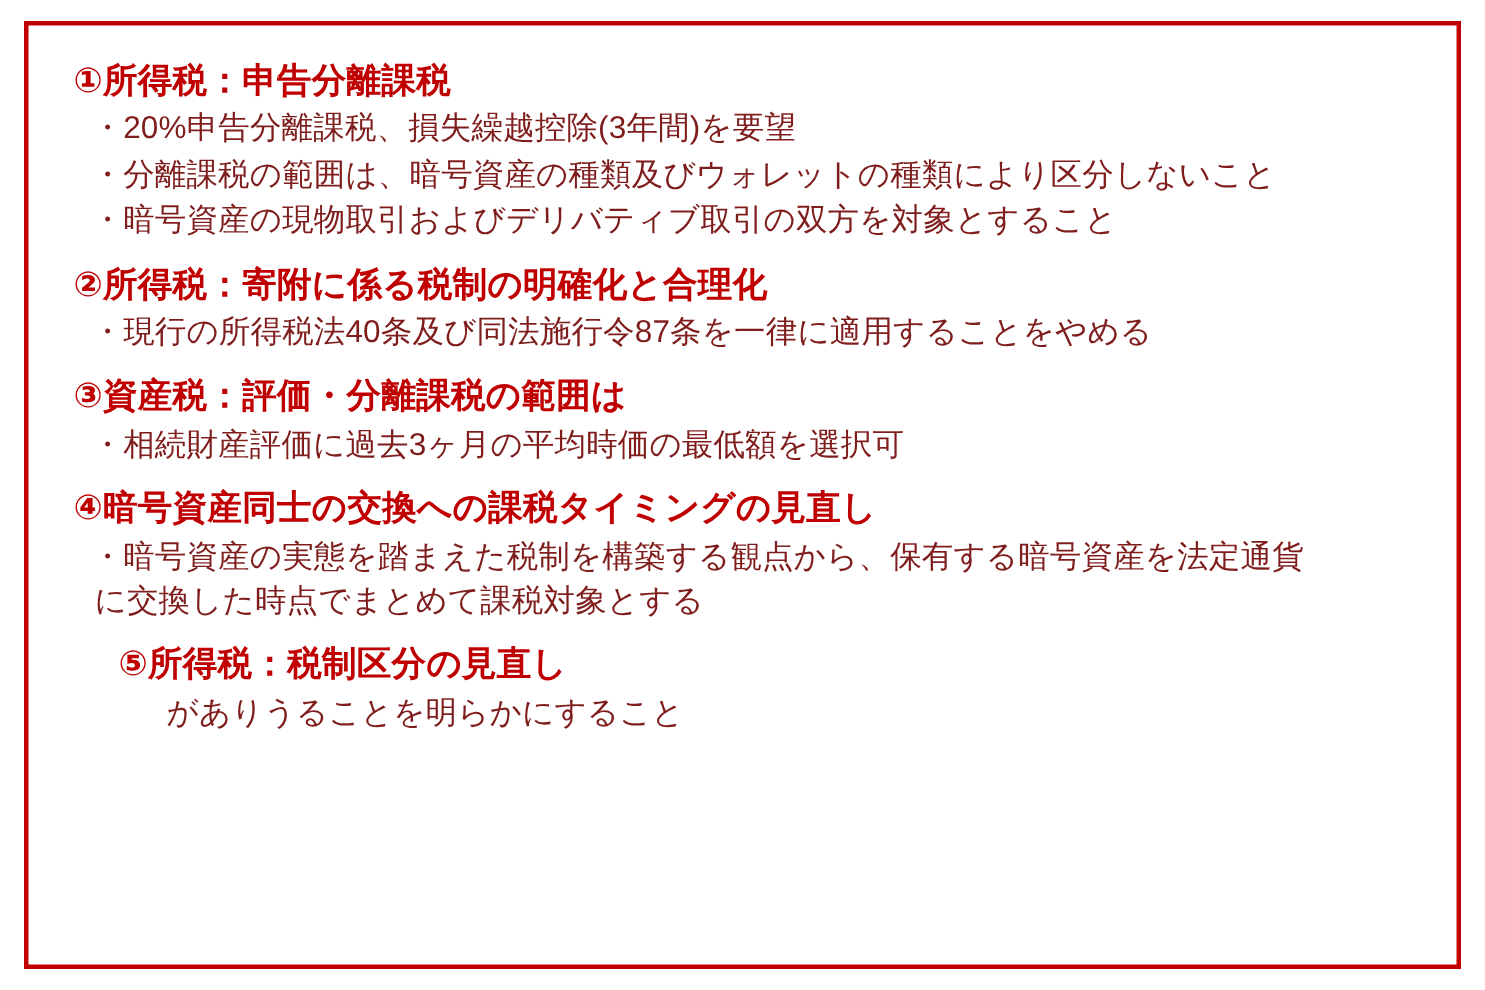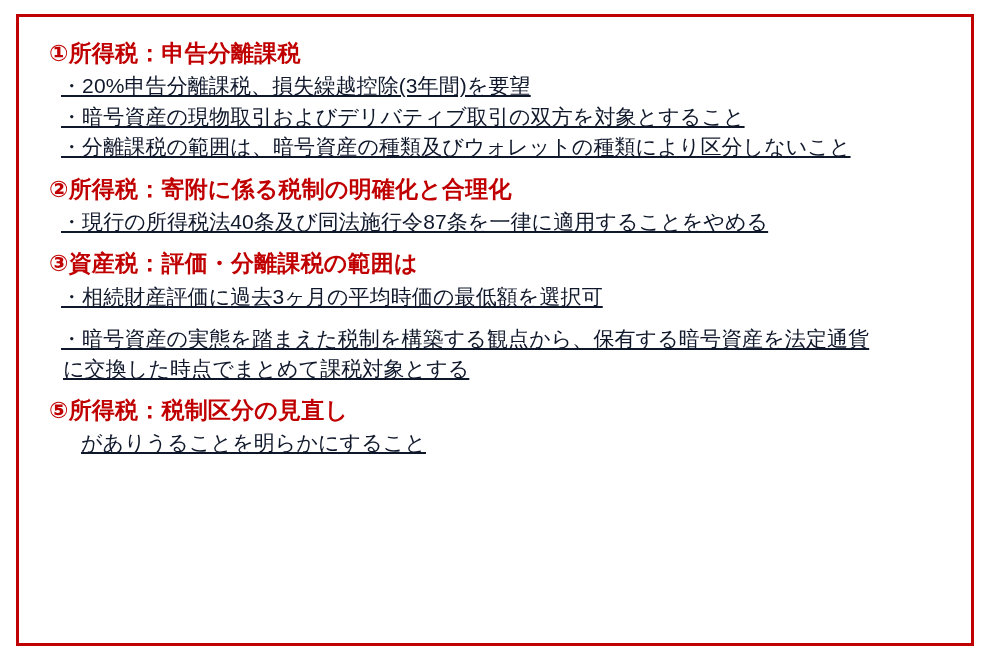--- a/index.html
+++ b/index.html
@@ -27,36 +27,36 @@
     height: 100%;
     border: 3px solid #c00000;
     background: #ffffff;
     padding: 22px 26px 16px 30px;
   }
   .section {
     margin-bottom: 13px;
   }
   .section:last-child {
     margin-bottom: 0;
+    margin-left: 30px;
   }
   .sec-head {
     color: #c00000;
     font-weight: bold;
     font-size: 23px;
     line-height: 1.28;
     letter-spacing: 0.2px;
     margin-bottom: 3px;
     white-space: nowrap;
   }
   .sec-body {
-    color: #0f172a;
+    color: #7f1d1d;
     font-size: 21px;
     line-height: 1.40;
     letter-spacing: 0.1px;
-    text-decoration: underline;
   }
   .bullet {
     padding-left: 14px;
     text-indent: -2px;
     margin-bottom: 1px;
   }
   .bullet .cont {
     display: block;
     padding-left: 18px;
     text-indent: 0;
@@ -71,24 +71,24 @@
 <div id="slide">
   <div id="frame">
 
     <div class="section">
       <div class="sec-head">①所得税：申告分離課税</div>
       <div class="sec-body">
         <div class="bullet">
           <span>・20%申告分離課税、損失繰越控除(3年間)を要望</span>
         </div>
         <div class="bullet">
-          <span>・暗号資産の現物取引およびデリバティブ取引の双方を対象とすること</span>
+          <span>・分離課税の範囲は、暗号資産の種類及びウォレットの種類により区分しないこと</span>
         </div>
         <div class="bullet">
-          <span>・分離課税の範囲は、暗号資産の種類及びウォレットの種類により区分しないこと</span>
+          <span>・暗号資産の現物取引およびデリバティブ取引の双方を対象とすること</span>
         </div>
       </div>
     </div>
 
     <div class="section">
       <div class="sec-head">②所得税：寄附に係る税制の明確化と合理化</div>
       <div class="sec-body">
         <div class="bullet">
           <span>・現行の所得税法40条及び同法施行令87条を一律に適用することをやめる</span>
         </div>
@@ -98,20 +98,21 @@
     <div class="section">
       <div class="sec-head">③資産税：評価・分離課税の範囲は</div>
       <div class="sec-body">
         <div class="bullet">
           <span>・相続財産評価に過去3ヶ月の平均時価の最低額を選択可</span>
         </div>
       </div>
     </div>
 
     <div class="section">
+      <div class="sec-head">④暗号資産同士の交換への課税タイミングの見直し</div>
       <div class="sec-body">
         <div class="bullet wrap-out">
           <span>・暗号資産の実態を踏まえた税制を構築する観点から、保有する暗号資産を法定通貨</span>
           <span class="cont">に交換した時点でまとめて課税対象とする</span>
         </div>
       </div>
     </div>
 
     <div class="section">
       <div class="sec-head">⑤所得税：税制区分の見直し</div>

